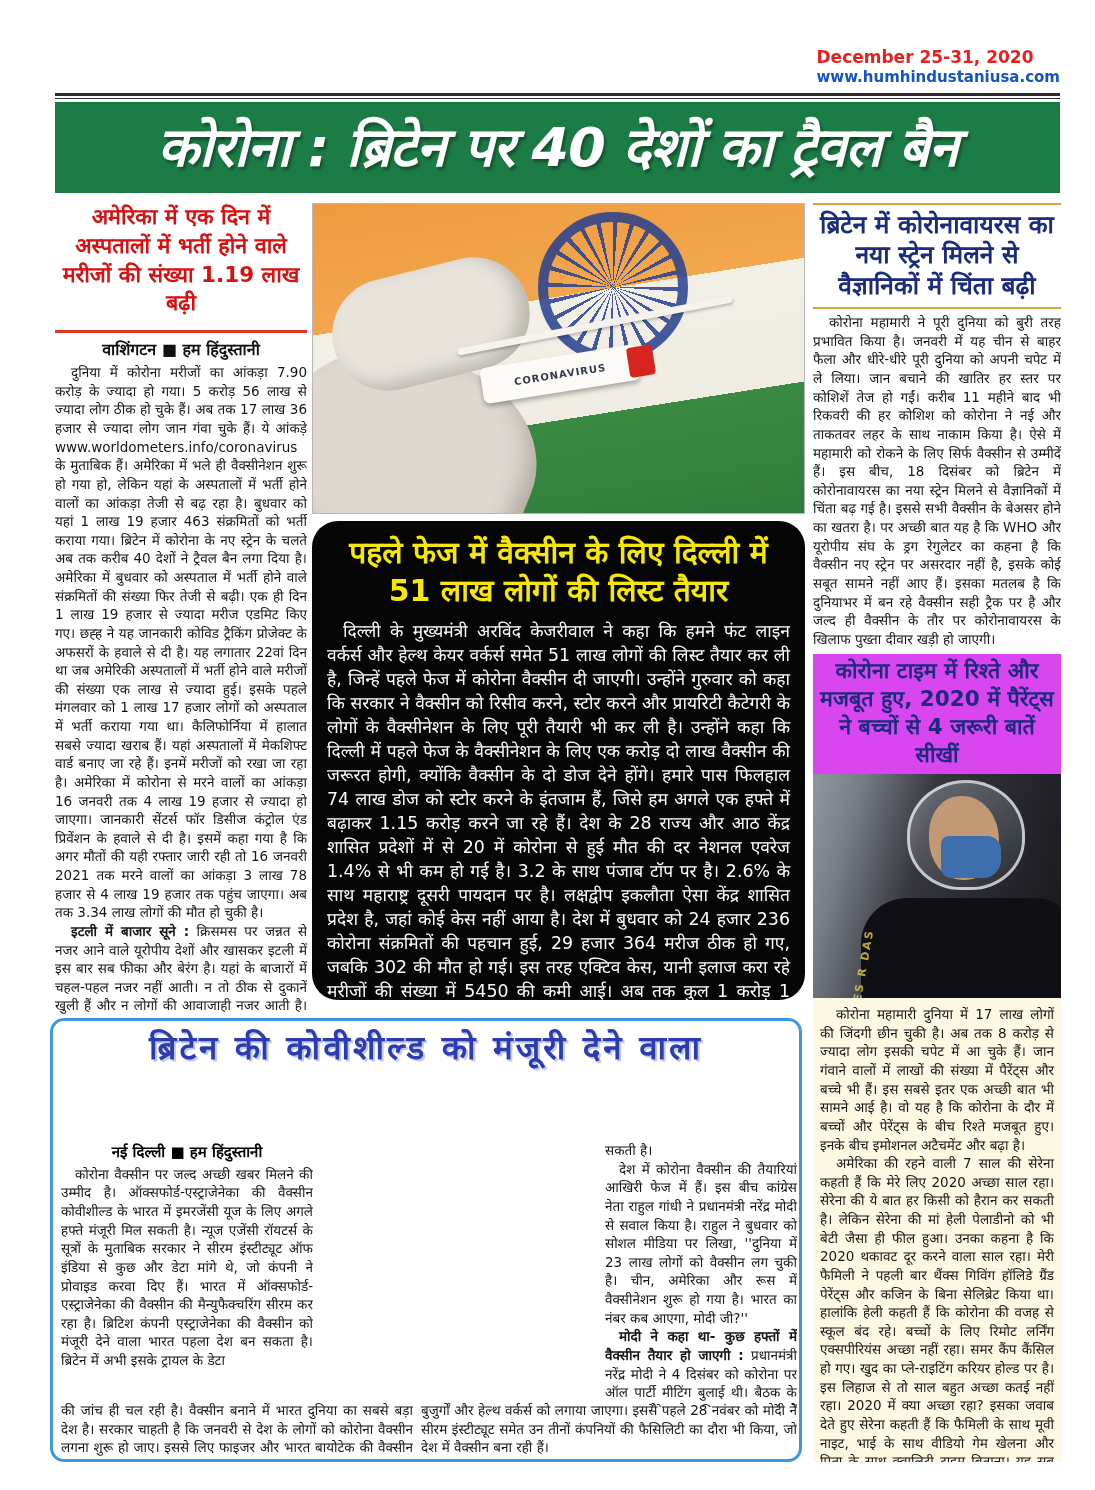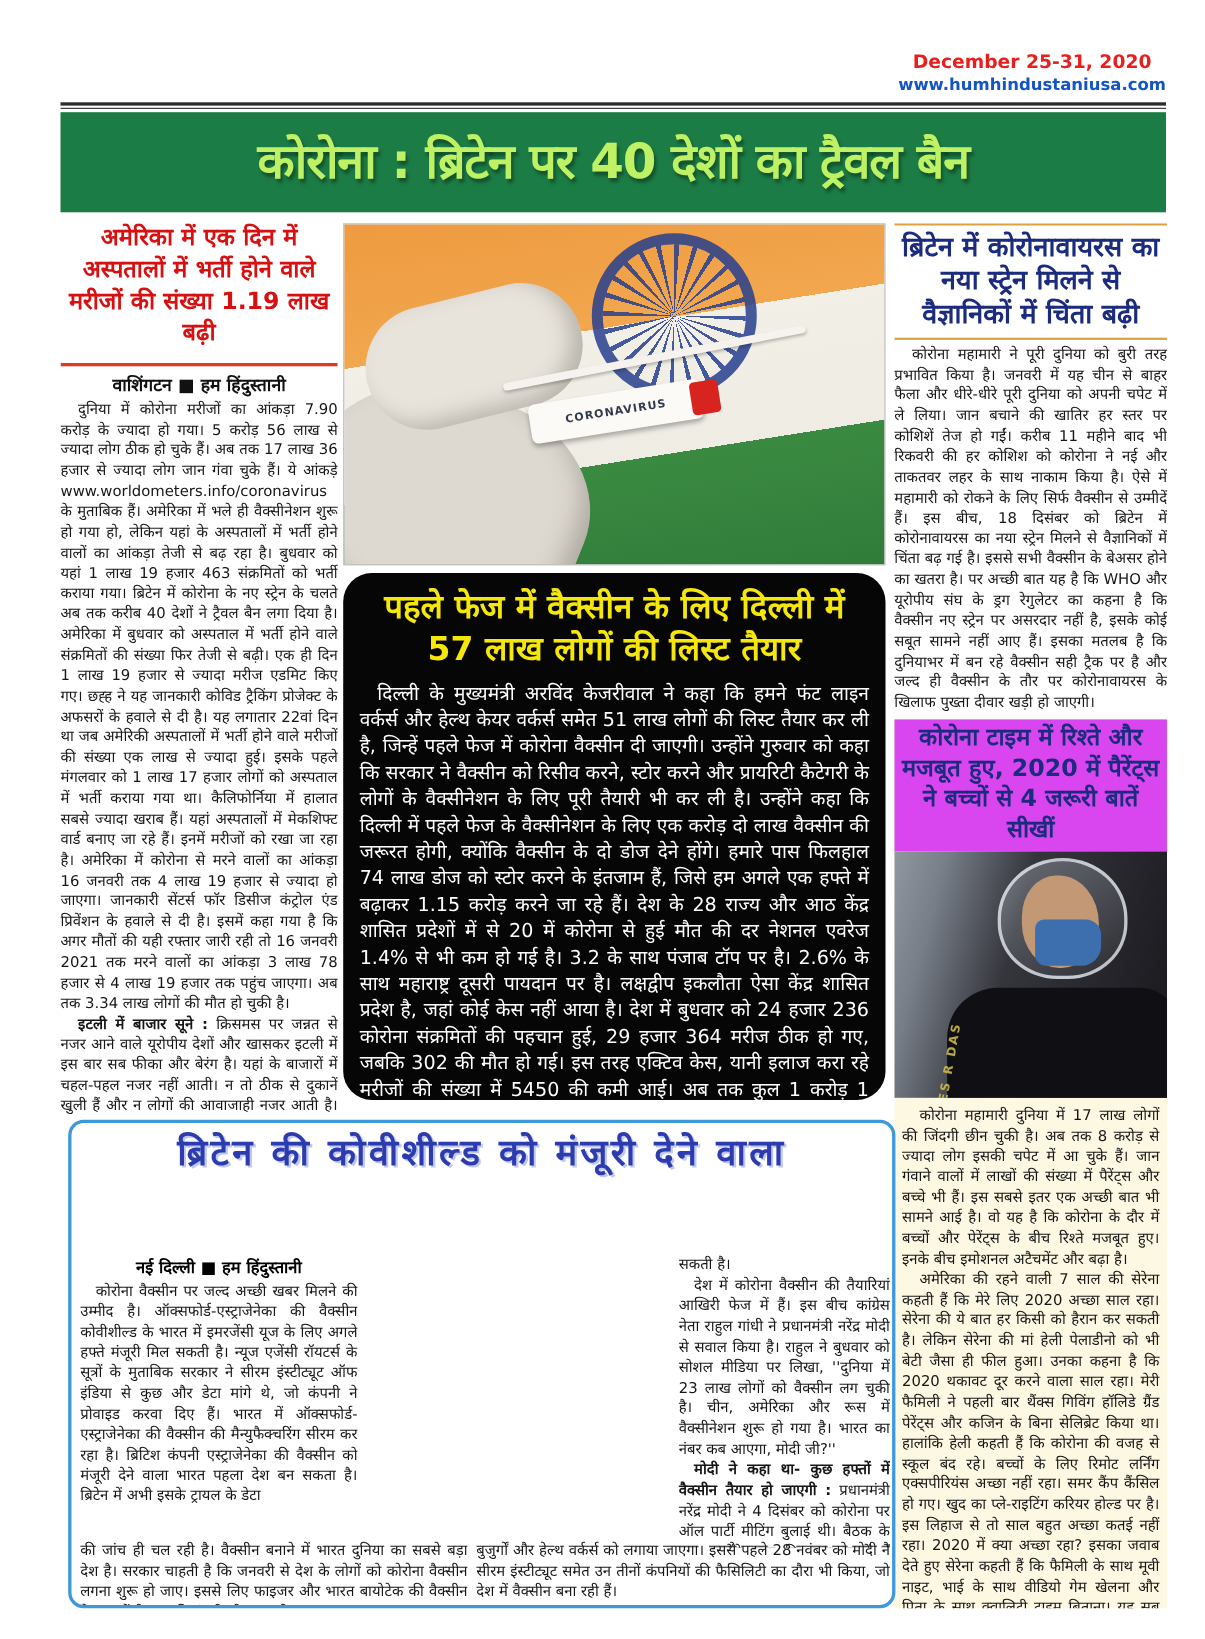--- a/index.html
+++ b/index.html
@@ -5,30 +5,30 @@
   * { margin:0; padding:0; box-sizing:border-box; }
   body { background:#ffffff; font-family:"DejaVu Sans","Liberation Sans",sans-serif; }
   .page { position:relative; width:1095px; height:1490px; background:#fff; overflow:hidden; }
 
   
   .masthead-bar { position:absolute; left:55px; top:46px; width:600px; height:45px; background:#1c7c45; }
   .masthead { color:#fff; font-weight:800; font-size:26px; line-height:45px; padding-left:12px; white-space:nowrap; }
   .page-badge { position:absolute; right:0; top:0; width:170px; height:45px; background:#f2e9a4;
     clip-path:polygon(14% 0,100% 0,100% 100%,0 100%); text-align:center; font-weight:800; font-size:28px;
     line-height:45px; color:#111; }
-  .header-right { position:absolute; right:35px; top:47px; text-align:center; line-height:1.25; }
+  .header-right { position:absolute; right:35px; top:47px; text-align:left; line-height:1.25; }
   .issue-date { color:#e81f1d; font-weight:700; font-size:17px; }
   .website { color:#1454c4; font-weight:700; font-size:15px; cursor:pointer; }
   .double-rule { position:absolute; left:55px; top:93px; width:1005px; height:6px;
     border-top:3px solid #2b2b2b; border-bottom:1px solid #2b2b2b; }
 
   
   .banner { position:absolute; left:55px; top:102px; width:1005px; height:91px; background:#1c7c45;
-    color:#bef264; font-weight:800; font-size:44px; line-height:91px; text-align:center; white-space:nowrap;
-    text-shadow:2px 3px 3px rgba(0,0,0,.35); letter-spacing:-1px; }
+    color:#ffffff; font-weight:800; font-size:54px; line-height:91px; text-align:center; white-space:nowrap;
+    text-shadow:2px 3px 3px rgba(0,0,0,.35); letter-spacing:-1px;font-style:italic; }
 
   
   .col-left { position:absolute; left:55px; top:203px; width:252px; height:812px; overflow:hidden; }
   .left-headline { color:#d61111; font-weight:800; font-size:21.5px; line-height:1.34; text-align:center;
     padding-bottom:12px; border-bottom:3px solid #e03a1e; }
   .left-dateline { font-weight:700; font-size:16px; text-align:center; margin:5px 0 3px; color:#111; }
   .body-text { font-size:13.5px; line-height:1.38; text-align:justify; color:#161616; }
   .body-text p { text-indent:16px; margin:0; }
   .body-text .lead { font-weight:800; }
 
@@ -72,21 +72,21 @@
     border-radius:46% 54% 50% 50%; }
   .p-mask { position:absolute; right:60px; top:62px; width:60px; height:42px; background:#3d6fae;
     border-radius:8px 14px 18px 10px; }
   .p-body { position:absolute; right:-10px; bottom:-4px; width:210px; height:104px; background:#101014;
     border-radius:46px 34px 0 0; }
   .p-jacket-text { position:absolute; left:14px; bottom:26px; color:#d8c24a; font-weight:800; font-size:11px;
     transform:rotate(-80deg); letter-spacing:2px; opacity:.85; }
   .parents-body { padding:7px 7px 10px; }
 
   
-  .bottom-box { position:absolute; left:62px; top:1018px; width:752px; height:444px;
+  .bottom-box { position:absolute; left:50px; top:1018px; width:752px; height:444px;
     border:3px solid #3e98dc; border-radius:14px; background:#fff; overflow:hidden; }
   .kicker { position:absolute; left:0; right:0; top:3px; text-align:center; color:#2c3cae; font-weight:800;
     font-size:33px; letter-spacing:3px; text-shadow:2px 2px 0 rgba(140,155,225,.55); white-space:nowrap; }
   .bottom-headline { position:absolute; left:0; right:0; top:45px; text-align:center; color:#e61d22;
     font-weight:800; font-size:56px; line-height:1.05; white-space:nowrap; }
   .b-col1 { position:absolute; left:8px; top:122px; width:252px; height:250px; overflow:hidden; }
   .b-dateline { text-align:center; font-weight:700; font-size:15px; width:62%; margin:0 auto 3px; line-height:1.25; }
   .vaccine-photo { position:absolute; left:264px; top:120px; width:280px; height:266px; overflow:hidden;
     background:linear-gradient(100deg,#1e5fc0 0%,#3f8fd9 30%,#7fc3e8 55%,#cbb3a8 76%,#dcc4b4 100%); }
   .v-glove { position:absolute; left:-50px; top:-40px; width:250px; height:350px;
@@ -137,21 +137,21 @@
       <div class="chakra"></div>
       <div class="glove-a"></div>
       <div class="glove-b"></div>
       <div class="swab"></div>
       <div class="vial">
         <span class="vial-label">CORONAVIRUS</span>
         <span class="vial-cap"></span>
       </div>
     </div>
     <div class="center-box">
-      <div class="center-headline">पहले फेज में वैक्सीन के लिए दिल्ली में 57 लाख लोगों की लिस्ट तैयार</div>
+      <div class="center-headline">पहले फेज में वैक्सीन के लिए दिल्ली में 51 लाख लोगों की लिस्ट तैयार</div>
       <div class="center-body">दिल्ली के मुख्यमंत्री अरविंद केजरीवाल ने कहा कि हमने फंट लाइन वर्कर्स और हेल्थ केयर वर्कर्स समेत 51 लाख लोगों की लिस्ट तैयार कर ली है, जिन्हें पहले फेज में कोरोना वैक्सीन दी जाएगी। उन्होंने गुरुवार को कहा कि सरकार ने वैक्सीन को रिसीव करने, स्टोर करने और प्रायरिटी कैटेगरी के लोगों के वैक्सीनेशन के लिए पूरी तैयारी भी कर ली है। उन्होंने कहा कि दिल्ली में पहले फेज के वैक्सीनेशन के लिए एक करोड़ दो लाख वैक्सीन की जरूरत होगी, क्योंकि वैक्सीन के दो डोज देने होंगे। हमारे पास फिलहाल 74 लाख डोज को स्टोर करने के इंतजाम हैं, जिसे हम अगले एक हफ्ते में बढ़ाकर 1.15 करोड़ करने जा रहे हैं। देश के 28 राज्य और आठ केंद्र शासित प्रदेशों में से 20 में कोरोना से हुई मौत की दर नेशनल एवरेज 1.4% से भी कम हो गई है। 3.2 के साथ पंजाब टॉप पर है। 2.6% के साथ महाराष्ट्र दूसरी पायदान पर है। लक्षद्वीप इकलौता ऐसा केंद्र शासित प्रदेश है, जहां कोई केस नहीं आया है। देश में बुधवार को 24 हजार 236 कोरोना संक्रमितों की पहचान हुई, 29 हजार 364 मरीज ठीक हो गए, जबकि 302 की मौत हो गई। इस तरह एक्टिव केस, यानी इलाज करा रहे मरीजों की संख्या में 5450 की कमी आई। अब तक कुल 1 करोड़ 1 लाख 23 हजार लोग संक्रमित हो चुके हैं। इनमें से 96.92 लाख मरीज ठीक हो चुके हैं, 1.46 लाख मरीजों की मौत हो चुकी है, जबकि 2.81 लाख मरीजों का इलाज चल रहा है।</div>
     </div>
   </section>
 
   <section class="col-right">
     <div class="strain-headline">ब्रिटेन में कोरोनावायरस का नया स्ट्रेन मिलने से वैज्ञानिकों में चिंता बढ़ी</div>
     <div class="body-text strain-body">
       <p>कोरोना महामारी ने पूरी दुनिया को बुरी तरह प्रभावित किया है। जनवरी में यह चीन से बाहर फैला और धीरे-धीरे पूरी दुनिया को अपनी चपेट में ले लिया। जान बचाने की खातिर हर स्तर पर कोशिशें तेज हो गईं। करीब 11 महीने बाद भी रिकवरी की हर कोशिश को कोरोना ने नई और ताकतवर लहर के साथ नाकाम किया है। ऐसे में महामारी को रोकने के लिए सिर्फ वैक्सीन से उम्मीदें हैं। इस बीच, 18 दिसंबर को ब्रिटेन में कोरोनावायरस का नया स्ट्रेन मिलने से वैज्ञानिकों में चिंता बढ़ गई है। इससे सभी वैक्सीन के बेअसर होने का खतरा है। पर अच्छी बात यह है कि WHO और यूरोपीय संघ के ड्रग रेगुलेटर का कहना है कि वैक्सीन नए स्ट्रेन पर असरदार नहीं है, इसके कोई सबूत सामने नहीं आए हैं। इसका मतलब है कि दुनियाभर में बन रहे वैक्सीन सही ट्रैक पर है और जल्द ही वैक्सीन के तौर पर कोरोनावायरस के खिलाफ पुख्ता दीवार खड़ी हो जाएगी।</p>
     </div>
     <div class="parents-panel">

